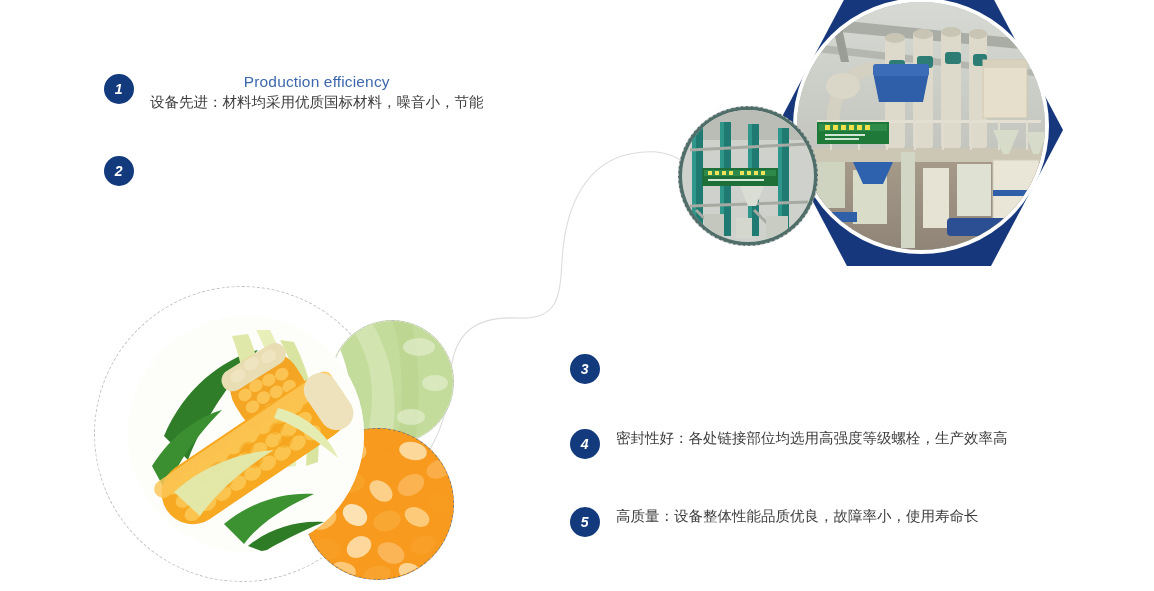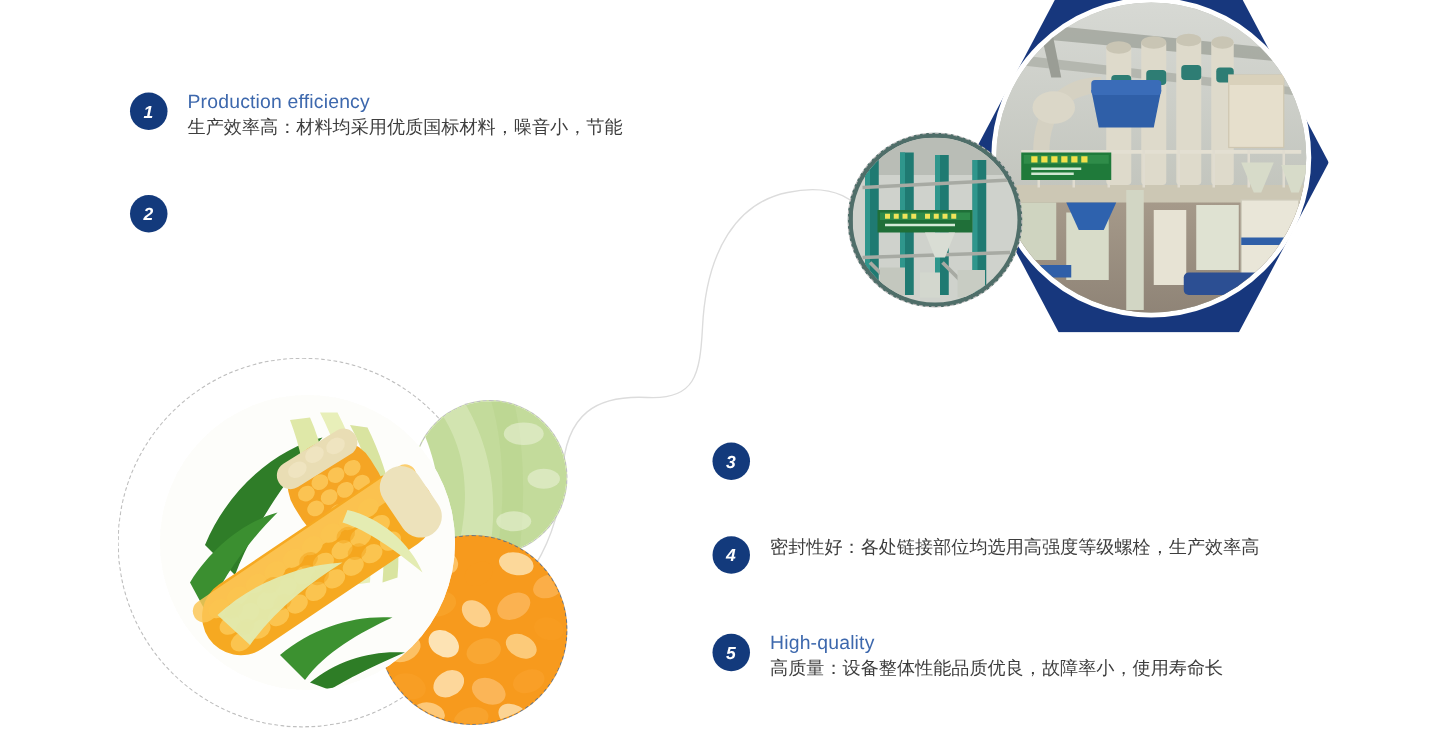--- a/index.html
+++ b/index.html
@@ -32,21 +32,21 @@
     color: #ffffff;
     font-size: 14px;
     font-style: italic;
     font-weight: bold;
     line-height: 30px;
     text-align: center;
     flex: 0 0 30px;
     margin-top: 2px;
     letter-spacing: 0.5px;
   }
-  .ftext { margin-left: 16px; }
+  .ftext { margin-left: 16px; text-align: center; }
   .ftitle {
     color: #3d68ad;
     font-size: 15.5px;
     line-height: 19px;
     letter-spacing: 0.15px;
   }
   .fdesc {
     color: #3d3d3d;
     font-size: 14.5px;
     line-height: 21px;
@@ -138,21 +138,21 @@
              C 452 330 478 316 518 318
              C 556 320 560 300 562 262
              C 565 200 590 162 630 154
              C 668 146 686 160 700 180" fill="none" stroke="#dcdcdc" stroke-width="1.1"></path>
   </svg>
 
   <div class="feature" style="left:104px; top:72px;">
     <div class="badge">1</div>
     <div class="ftext">
       <div class="ftitle">Production efficiency</div>
-      <div class="fdesc">生产效率高：材料均采用优质国标材料，噪音小，节能</div>
+      <div class="fdesc">设备先进：材料均采用优质国标材料，噪音小，节能</div>
     </div>
   </div>
 
   <div class="feature" style="left:104px; top:154px;">
     <div class="badge">2</div>
   </div>
 
   <div class="feature" style="left:570px; top:352px;">
     <div class="badge">3</div>
   </div>
@@ -160,21 +160,20 @@
   <div class="feature" style="left:570px; top:427px;">
     <div class="badge">4</div>
     <div class="ftext">
       <div class="fdesc">密封性好：各处链接部位均选用高强度等级螺栓，生产效率高</div>
     </div>
   </div>
 
   <div class="feature" style="left:570px; top:505px;">
     <div class="badge">5</div>
     <div class="ftext">
-      <div class="ftitle">High-quality</div>
       <div class="fdesc">高质量：设备整体性能品质优良，故障率小，使用寿命长</div>
     </div>
   </div>
 
   <div id="hexgroup">
 
     <div class="hex"></div>
 
     <div class="bigphoto">
       <svg viewBox="0 0 256 256" width="256" height="256" preserveAspectRatio="xMidYMid slice">

